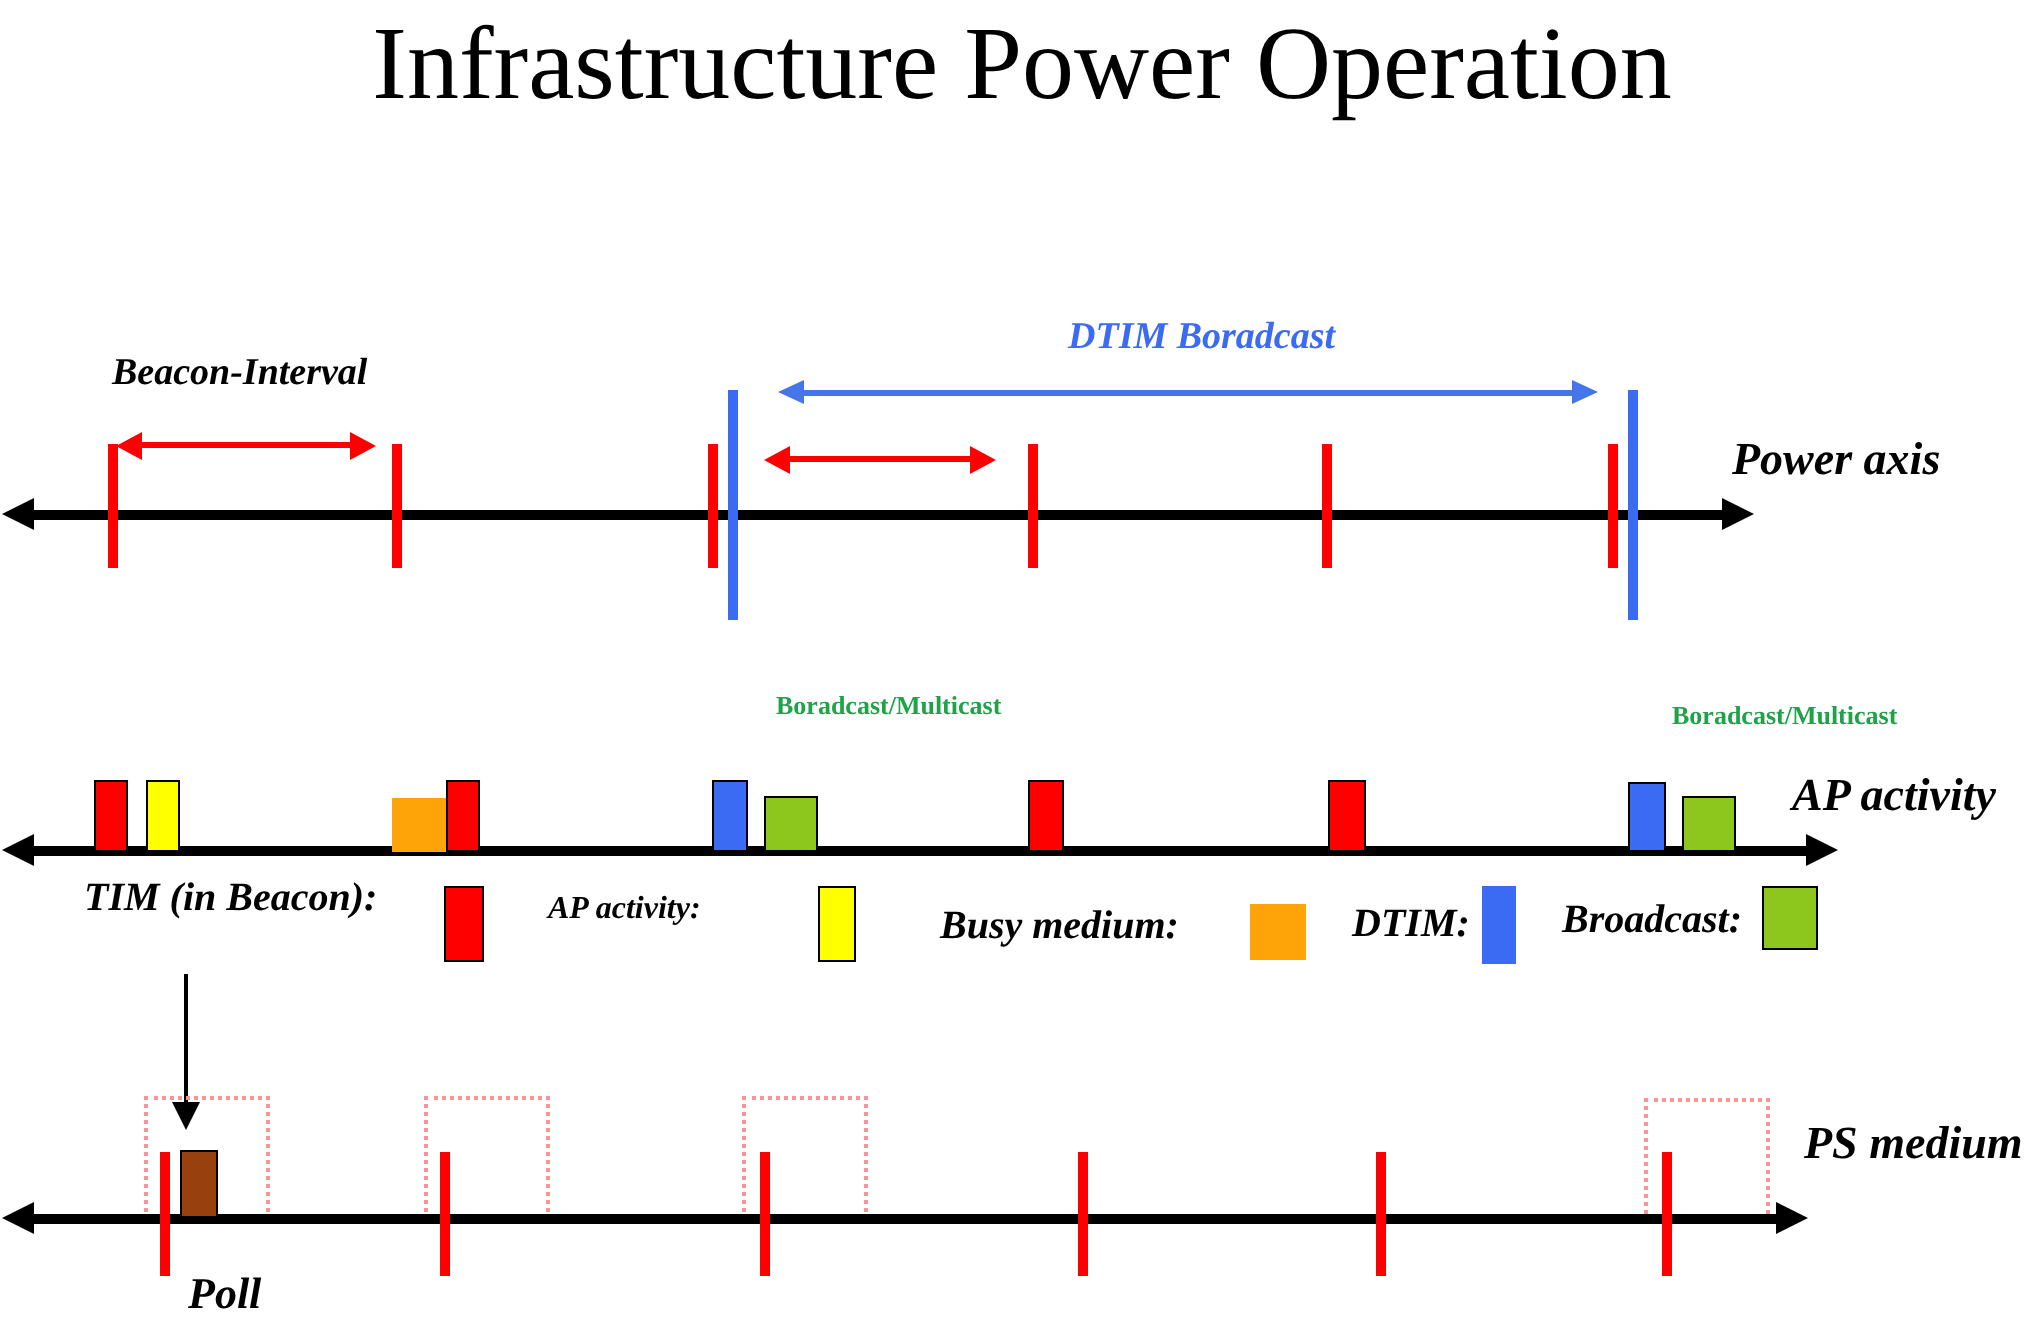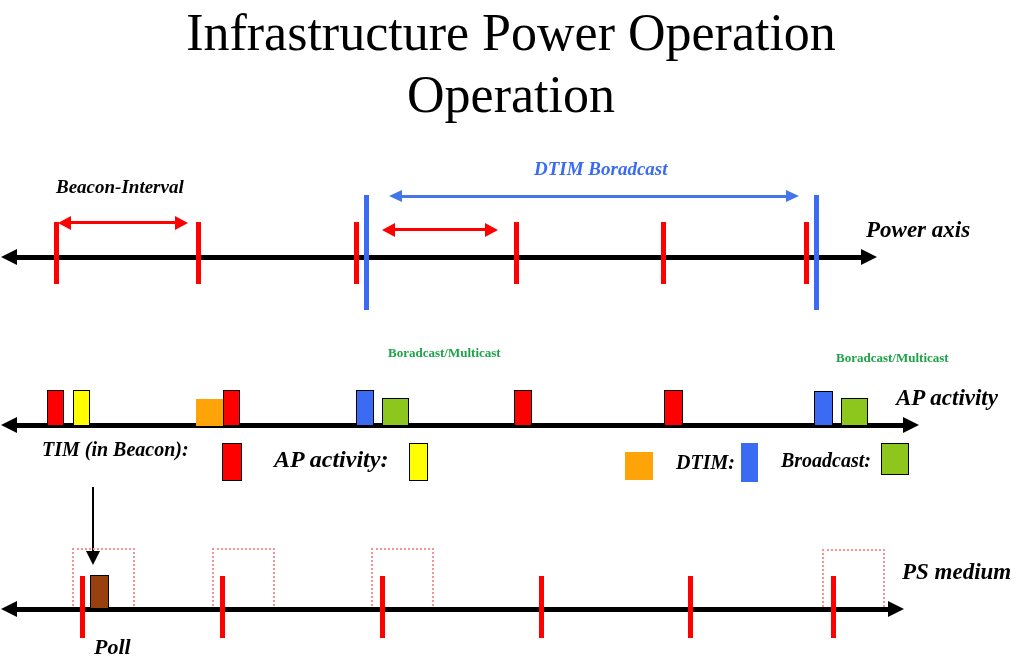--- a/index.html
+++ b/index.html
@@ -30,21 +30,20 @@
            border:1.5px solid #000;box-sizing:border-box;}
   .downline{position:absolute;width:2px;background:var(--axis_black);}
 </style>
 </head>
 <body>
 
 <div class="slide">
 
   <div class="title">
     <div>Infrastructure Power Operation</div>
-    <div>Operation</div>
   </div>
 
   <div class="lbl" style="left:56px;top:176px;font-size:19px;">Beacon-Interval</div>
   <div class="lbl t-blue" style="left:534px;top:158px;font-size:19px;">DTIM Boradcast</div>
   <div class="lbl" style="left:866px;top:217px;font-size:23px;">Power axis</div>
 
   <div class="haxis" style="left:14px;top:255px;width:848px;"></div>
   <div class="ah" style="left:1px;top:249px;border-top:8.5px solid transparent;border-bottom:8.5px solid transparent;border-right:16px solid var(--axis_black);"></div>
   <div class="ah" style="left:861px;top:249px;border-top:8.5px solid transparent;border-bottom:8.5px solid transparent;border-left:16px solid var(--axis_black);"></div>
 
@@ -85,23 +84,24 @@
   <div class="bar c-dtim" style="left:356px;top:390px;width:18px;height:36px;"></div>
   <div class="bar c-broadcast" style="left:382px;top:398px;width:27px;height:28px;"></div>
   <div class="bar c-tim" style="left:514px;top:390px;width:18px;height:36px;"></div>
   <div class="bar c-tim" style="left:664px;top:390px;width:19px;height:36px;"></div>
   <div class="bar c-dtim" style="left:814px;top:391px;width:19px;height:35px;"></div>
   <div class="bar c-broadcast" style="left:841px;top:398px;width:27px;height:28px;"></div>
 
   <div class="lbl" style="left:42px;top:438px;font-size:20px;">TIM (in Beacon):</div>
   <div class="swatch c-tim" style="left:222px;top:443px;width:20px;height:38px;border:1px solid #000;"></div>
 
-  <div class="lbl" style="left:274px;top:446px;font-size:24px;">AP activity:</div>
+  <div class="lbl" style="left:274px;top:446px;font-size:16px;">AP activity:</div>
   <div class="swatch c-ap" style="left:409px;top:443px;width:19px;height:38px;border:1px solid #000;"></div>
 
+  <div class="lbl" style="left:470px;top:452px;font-size:20px;">Busy medium:</div>
   <div class="swatch c-busy" style="left:625px;top:452px;width:28px;height:28px;"></div>
 
   <div class="lbl" style="left:676px;top:451px;font-size:20px;">DTIM:</div>
   <div class="swatch c-dtim" style="left:741px;top:443px;width:17px;height:39px;"></div>
 
   <div class="lbl" style="left:781px;top:449px;font-size:20px;">Broadcast:</div>
   <div class="swatch c-broadcast" style="left:881px;top:443px;width:28px;height:32px;border:1px solid #000;"></div>
 
   <div class="downline" style="left:92px;top:487px;height:66px;"></div>
   <div class="ah" style="left:86px;top:551px;border-left:7px solid transparent;border-right:7px solid transparent;border-top:14px solid var(--axis_black);"></div>

